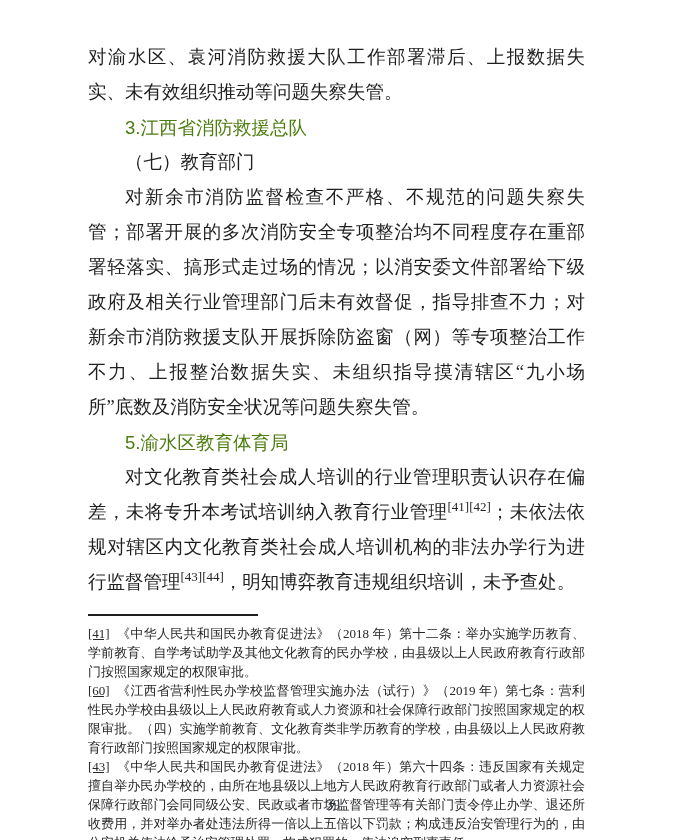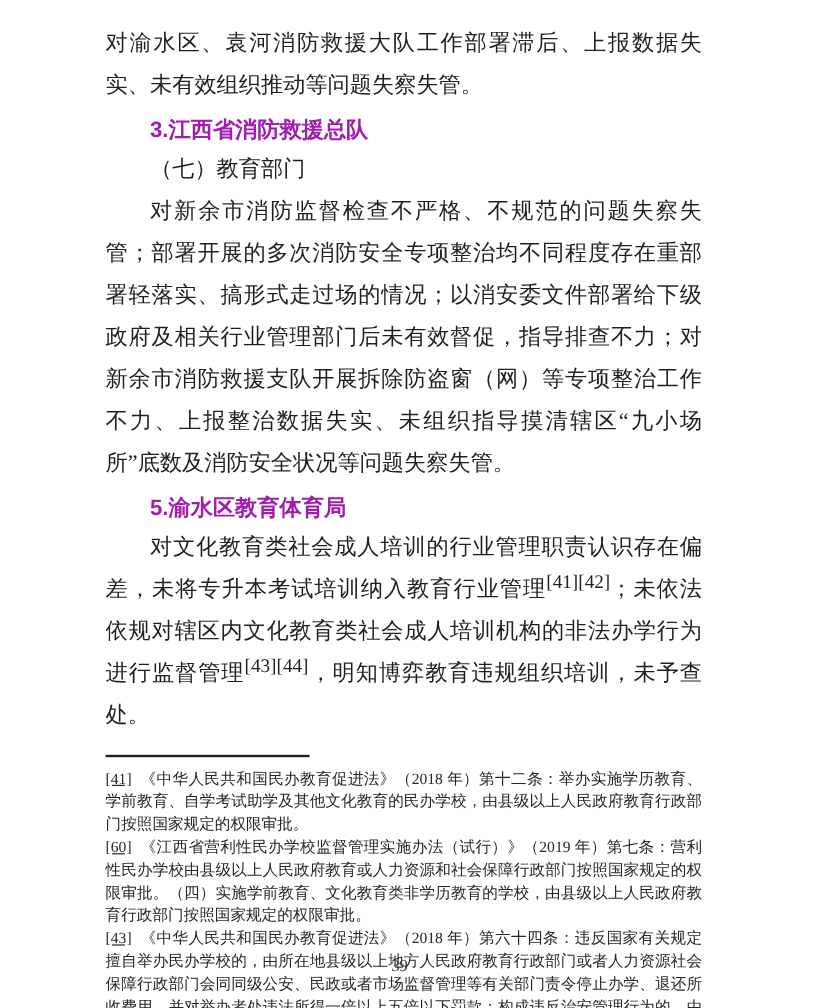--- a/index.html
+++ b/index.html
@@ -6,48 +6,48 @@
     margin: 0;
     padding: 0;
     background: #ffffff;
   }
   .page {
     position: relative;
     width: 666px;
     height: 840px;
     background: #ffffff;
     box-sizing: border-box;
-    padding: 20px 81px 0 88px;
+    padding: 40px 81px 0 88px;
     overflow: hidden;
     font-family: "Liberation Serif", "DejaVu Serif", serif;
     color: #1f1f1f;
   }
   .body-text p,
   .body-text h3 {
     margin: 0;
     font-size: 18.5px;
     line-height: 35px;
     text-align: justify;
     font-weight: normal;
     color: #1f1f1f;
   }
   .body-text .indent {
     text-indent: 2em;
   }
   .body-text .continuation {
     text-indent: 0;
   }
   .body-text h3 {
-    font-weight: bold;
+    font-weight: normal;
     text-indent: 2em;
     font-family: "Liberation Sans", "DejaVu Sans", sans-serif;
-    color: #a21caf;
+    color: #4d7c0f;
   }
   sup.fn-ref {
-    font-size: 16px;
+    font-size: 13px;
     line-height: 0;
     vertical-align: super;
     letter-spacing: 0;
   }
   .footnotes {
     margin-top: 14px;
   }
   .fn-sep {
     width: 170px;
     height: 0;

